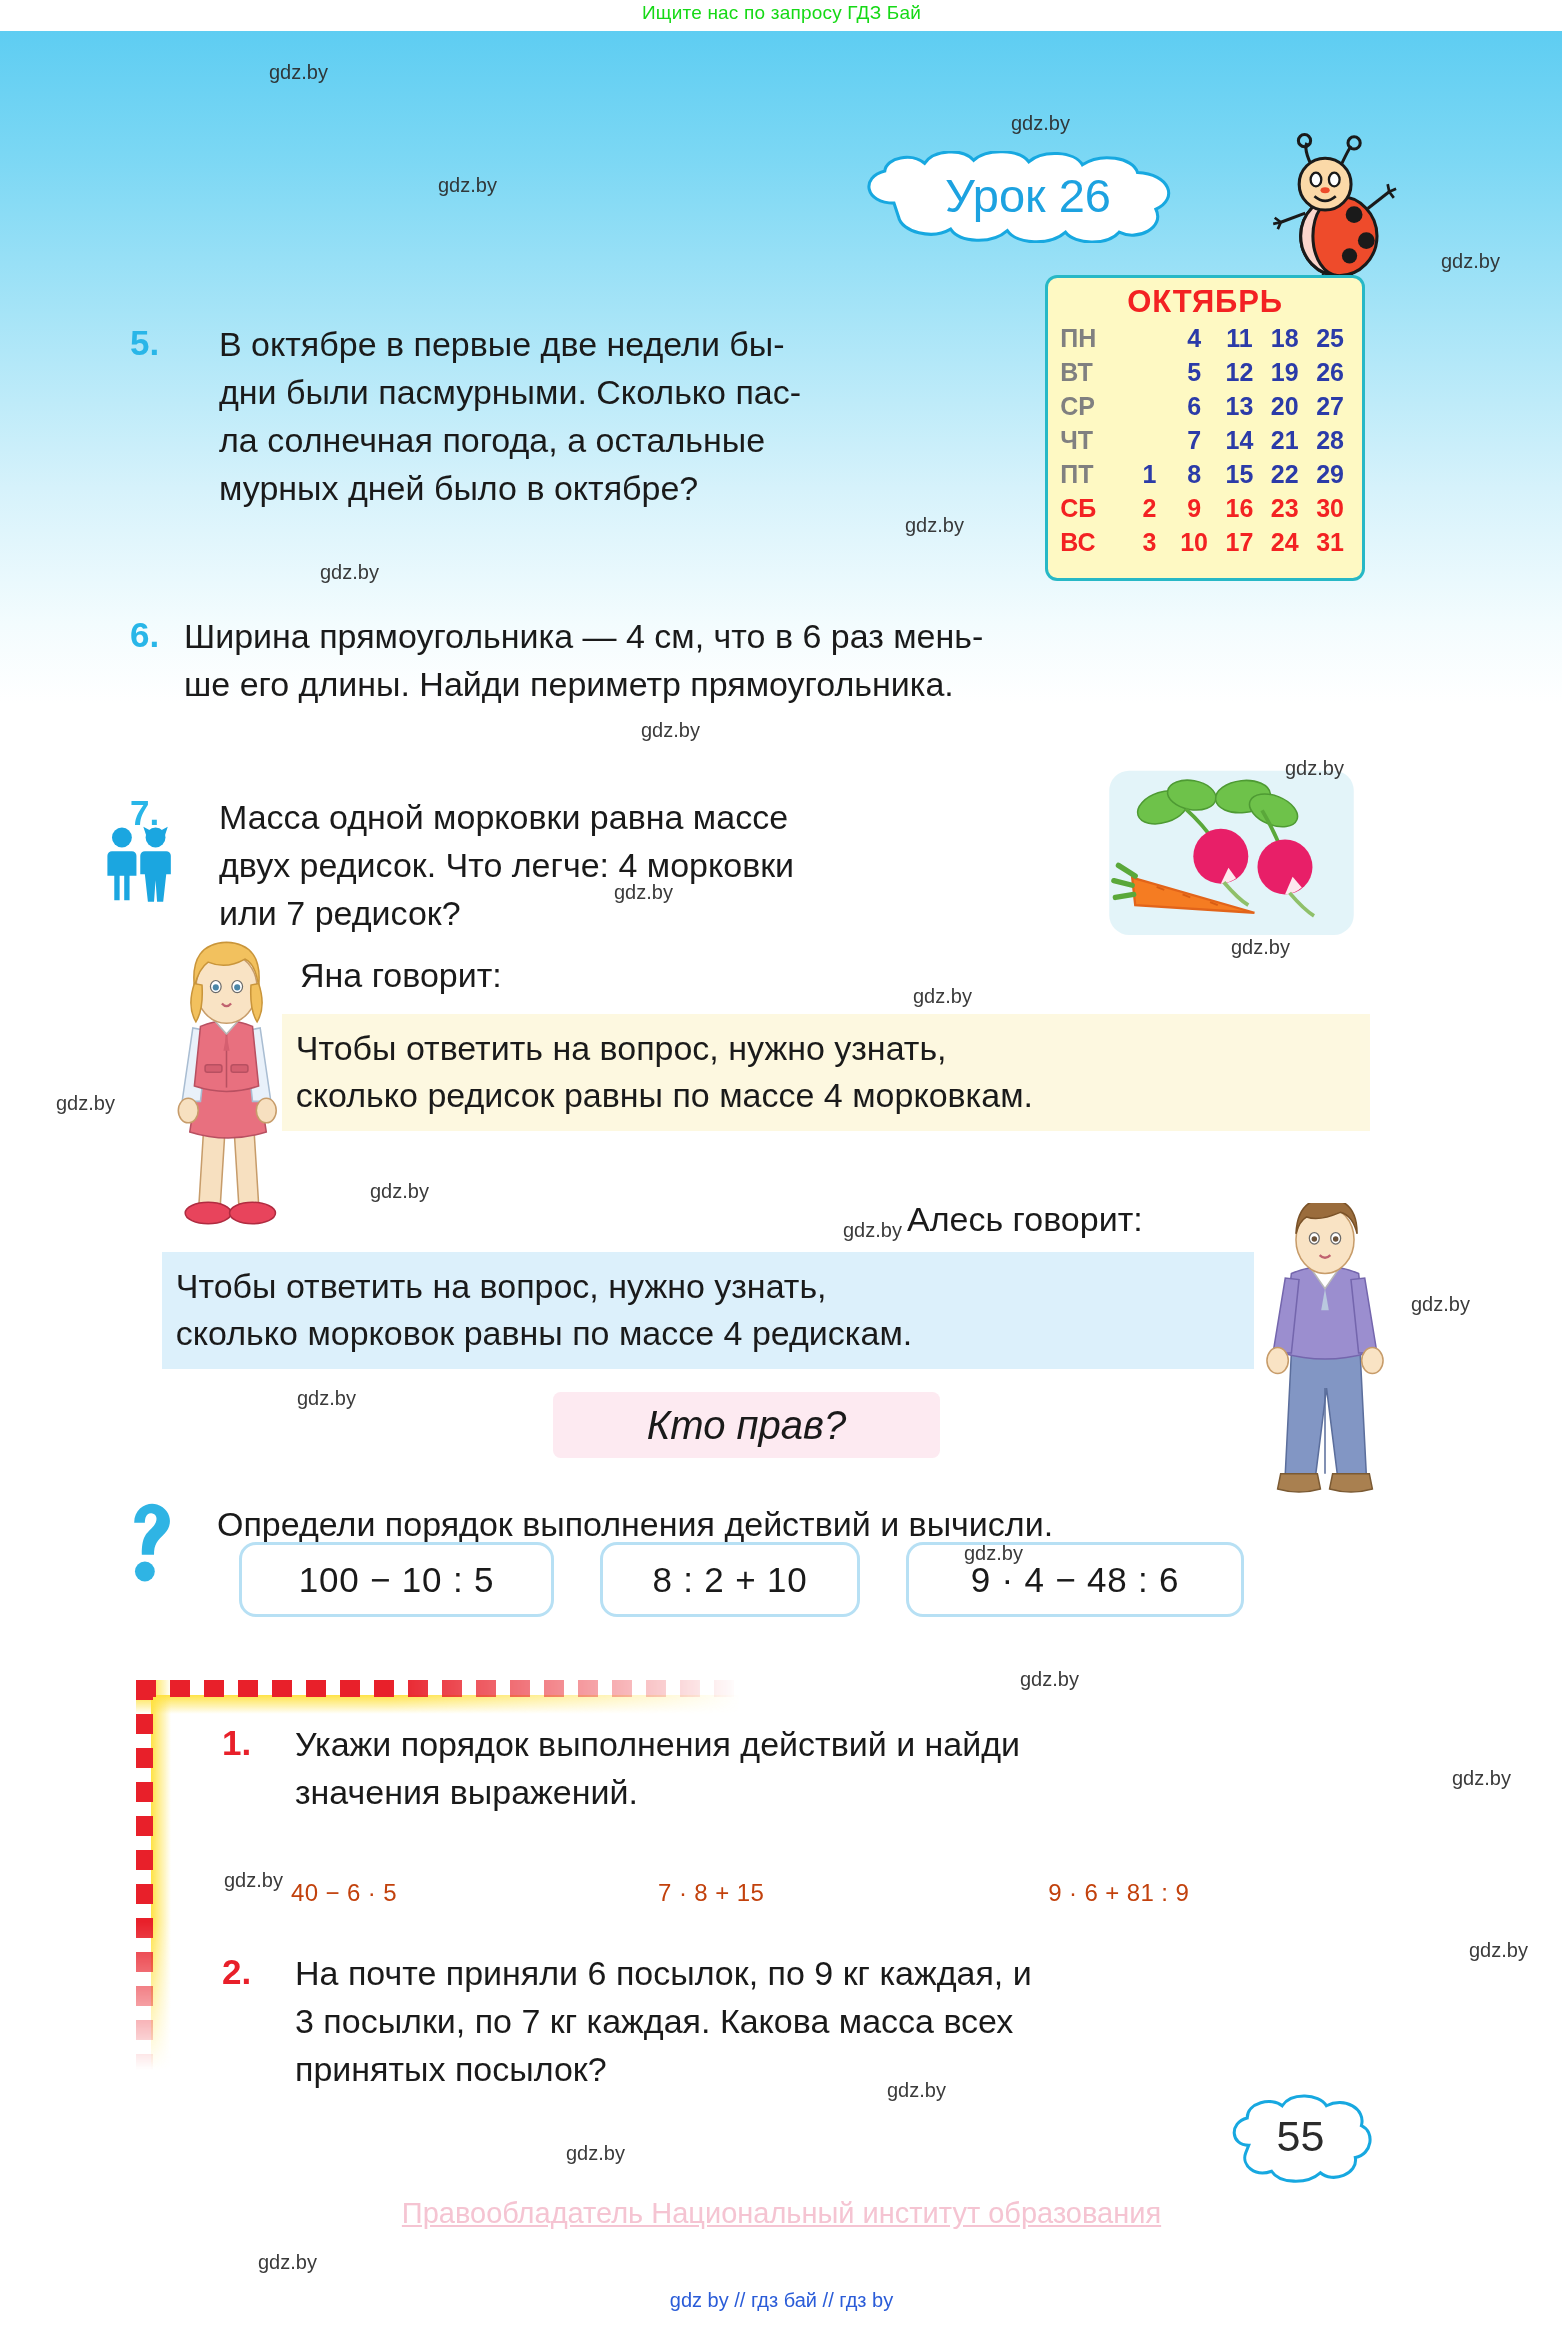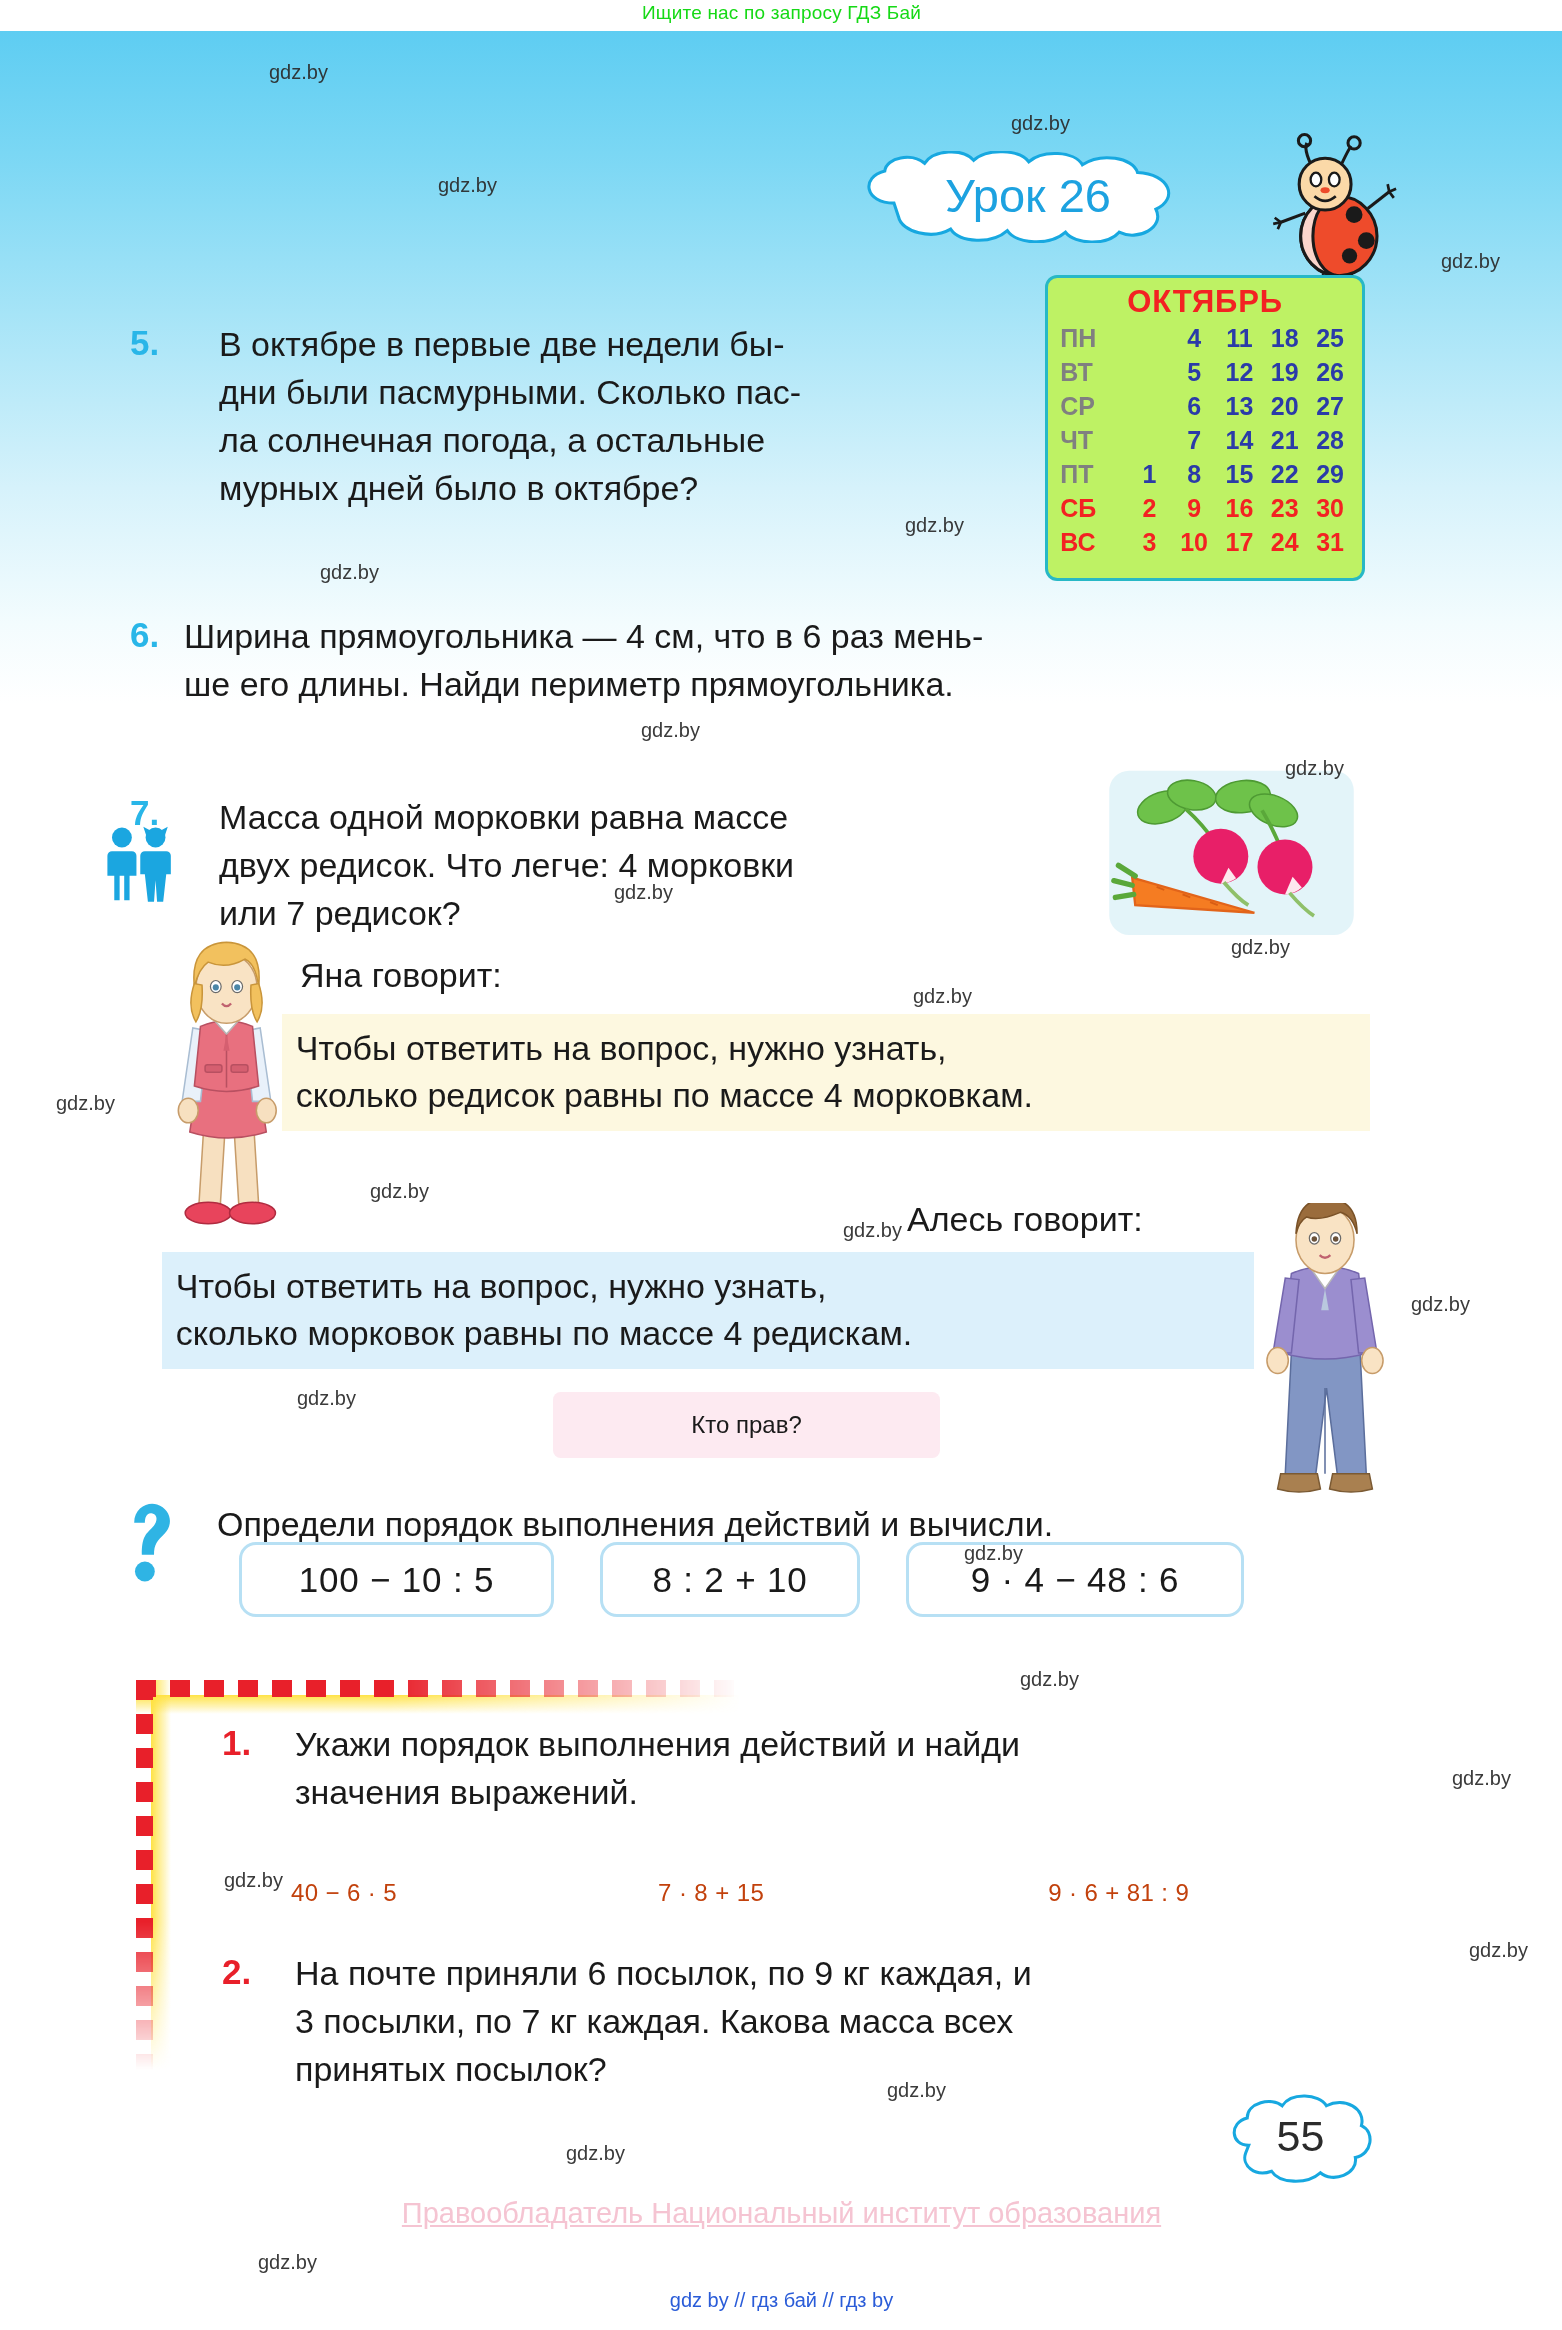--- a/index.html
+++ b/index.html
@@ -58,21 +58,21 @@
     padding-bottom: 3.1px;
   }
 
   
   #ladybug { position: absolute; left: 1261px; top: 129px; width: 145px; height: 153px; z-index: 22; }
 
   
   #calendar {
     position: absolute; left: 1045px; top: 275px;
     width: 320px; height: 306px;
-    background: #bef264;
+    background: #fef9c3;
     border: 3.1px solid #27b8c6;
     border-radius: 12.2px;
     z-index: 25;
     padding: 6.1px 9.2px 7.7px 9.2px;
   }
   #calendar .cal-title {
     text-align: center;
     color: #f32222;
     font-size: 31px;
     font-weight: 700;
@@ -133,23 +133,24 @@
   }
   #yana-bubble { left: 282px; top: 1014px; width: 1088px; background: #fdf8e0; }
   #ales-bubble { left: 162px; top: 1252px; width: 1092px; background: #dcf0fb; }
 
   #who-right {
     position: absolute; left: 553px; top: 1392px;
     width: 387px; height: 66px;
     background: #fdeaf1;
     border-radius: 7.7px;
     display: flex; align-items: center; justify-content: center;
-    font-size: 24px; color: #1a1a1a;
+    font-size: 40px; color: #1a1a1a;
     font-family: "Liberation Sans", sans-serif;
     z-index: 28;
+    font-style: italic;
   }
 
   
   #expr-row { position: absolute; left: 239px; top: 1542px; width: 1071px; height: 75px; z-index: 30; padding-left: 16px; }
   .expr-pill {
     position: absolute; top: 0; height: 75px;
     border: 3.8px solid #b7e0f4;
     border-radius: 17px;
     background: #ffffff;
     display: flex; align-items: center; justify-content: center;

